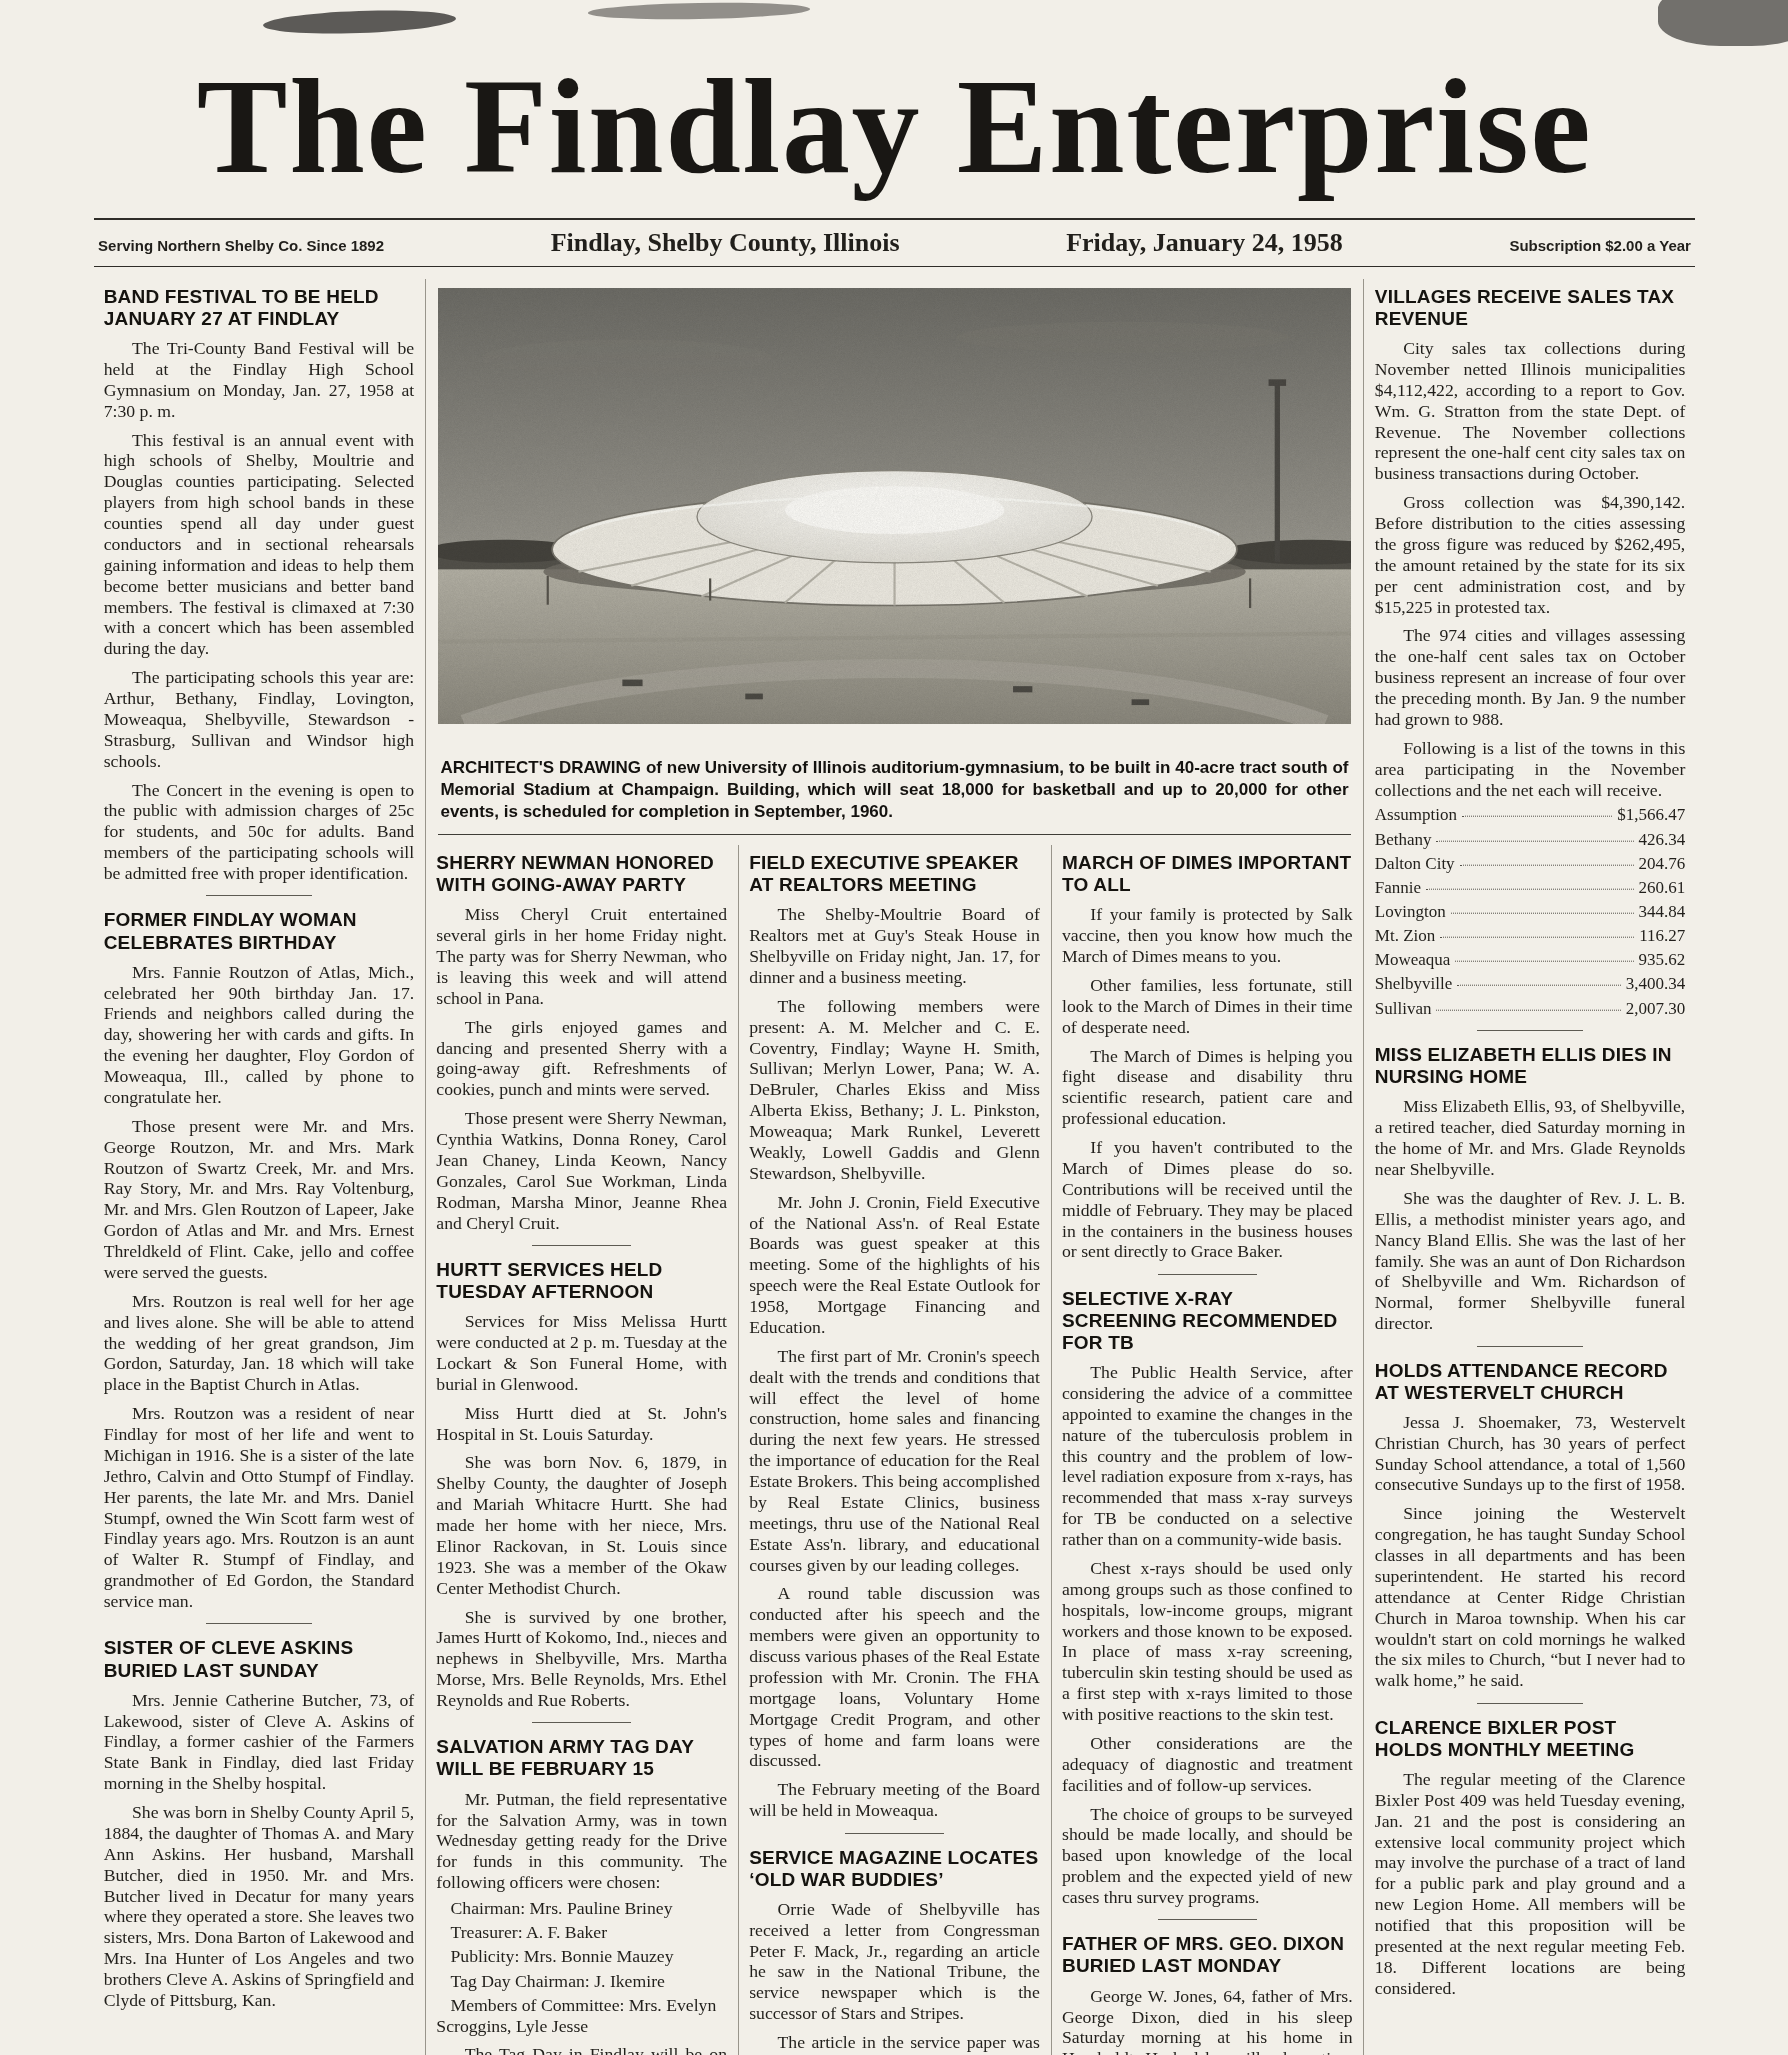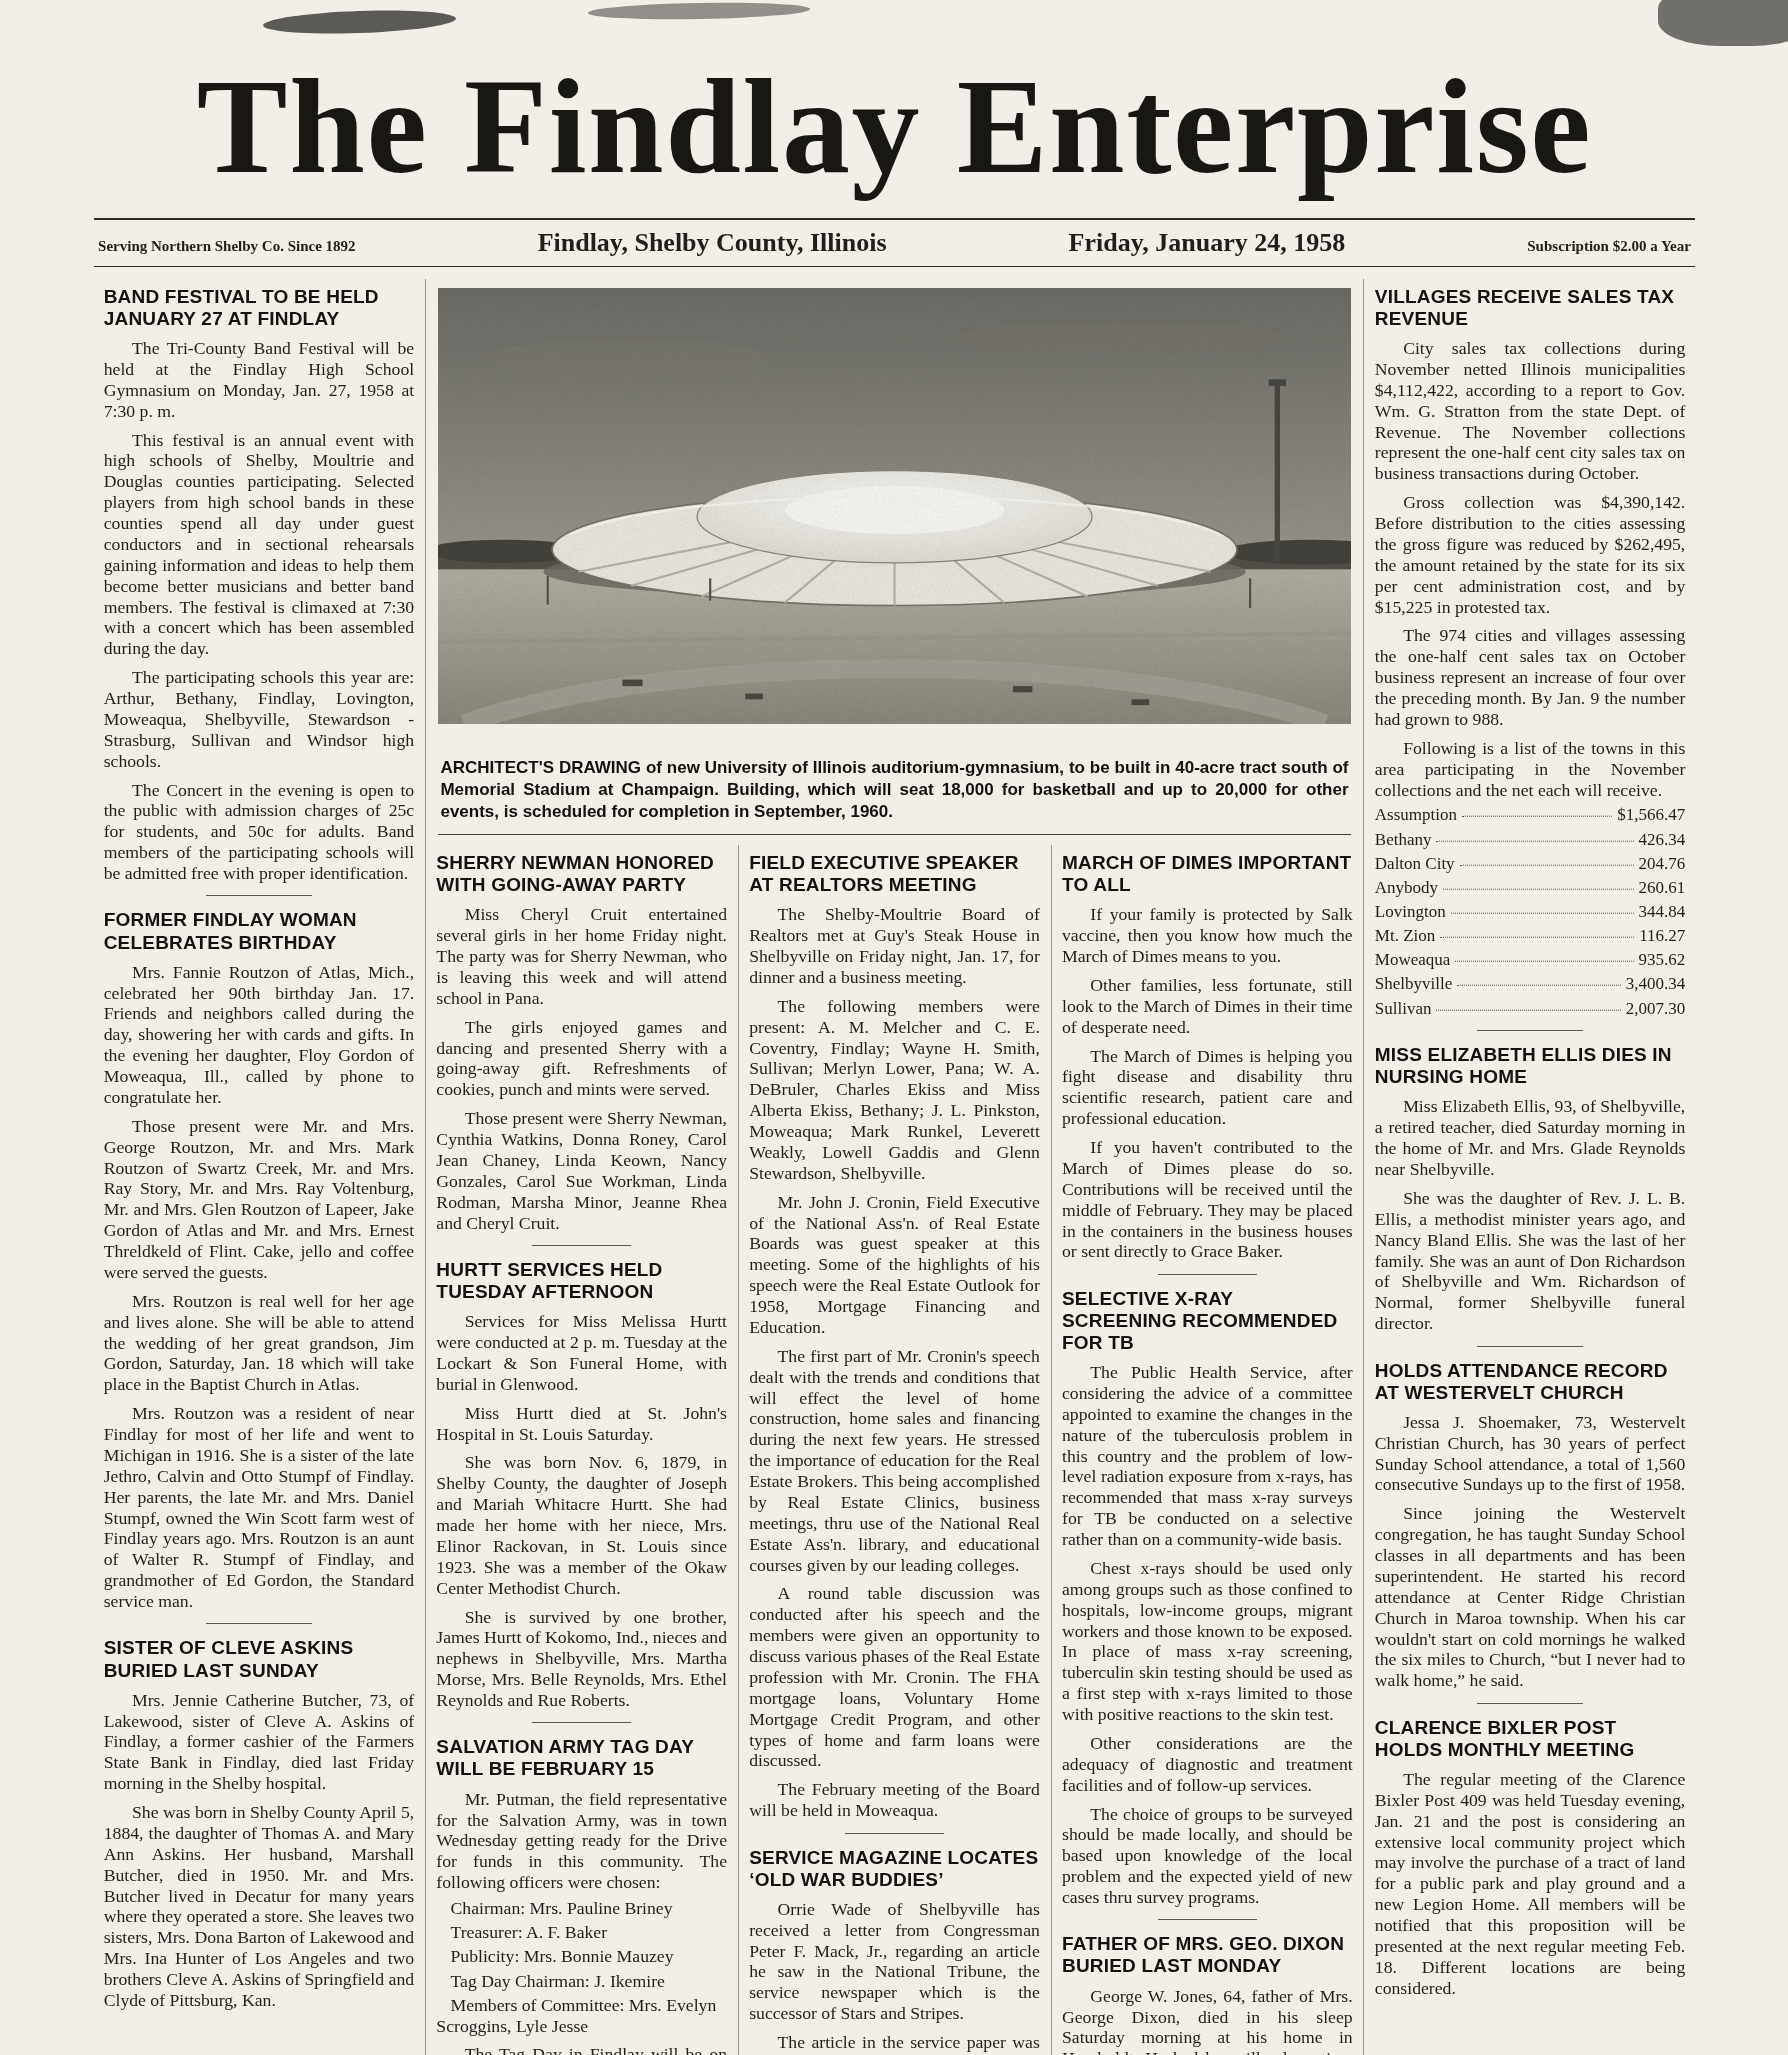--- a/index.html
+++ b/index.html
@@ -9,21 +9,21 @@
   .smudge{position:absolute;background:#1c1b19;pointer-events:none;z-index:5;}
   .s1{left:263px;top:10.7px;width:193px;height:22px;border-radius:50%;opacity:.7;transform:rotate(-2deg);}
   .s2{left:588px;top:2.5px;width:222px;height:15.6px;border-radius:50%;opacity:.45;transform:rotate(-1deg);}
   .s3{right:-25px;top:-16.4px;width:156px;height:62px;border-radius:40%;opacity:.6;}
   
   header{position:relative;z-index:2;}
   h1.masthead{margin:6px;padding-top:49px;text-align:center;font-size:136px;line-height:1.05;
               font-weight:bold;letter-spacing:1.6px;color:#191714;}
   .dateline{margin:20.6px 94px 0;padding:7.4px 4.1px 8.2px;border-top:2.1px solid #2f2d28;border-bottom:1.6px solid #2f2d28;
             display:flex;justify-content:space-between;align-items:baseline;gap:16.4px;}
-  .dl-small{font-family:Liberation Serif, serif;font-weight:bold;font-size:15px;white-space:nowrap;}
+  .dl-small{font-family:Liberation Sans, sans-serif;font-weight:bold;font-size:15px;white-space:nowrap;}
   .dl-big{font-weight:bold;font-size:26px;white-space:nowrap;}
   
   .page-body{display:flex;align-items:stretch;padding:12.3px 93px 0;position:relative;z-index:1;}
   .vrule{flex:0 0 0.8px;background:#99958b;margin-bottom:33px;}
   .col{font-size:17.7px;line-height:1.18;text-align:justify;}
   .colA,.colE{flex:1 1 0;padding:5px 10.7px 0;}
   .mid{flex:3.02 1 0;display:flex;flex-direction:column;min-width:0;}
   .midcols{display:flex;flex:1;}
   .midcols .col{flex:1 1 0;padding:5px 10.7px 0;}
   .headline{font-family:"Liberation Sans",sans-serif;font-size:19px;line-height:1.16;margin:1.6px 0 8.2px;
@@ -242,21 +242,21 @@
             <span>Bethany</span>
             <span class="dots"></span>
             <span class="val">426.34</span>
           </div>
           <div class="taxrow">
             <span>Dalton City</span>
             <span class="dots"></span>
             <span class="val">204.76</span>
           </div>
           <div class="taxrow">
-            <span>Anybody</span>
+            <span>Fannie</span>
             <span class="dots"></span>
             <span class="val">260.61</span>
           </div>
           <div class="taxrow">
             <span>Lovington</span>
             <span class="dots"></span>
             <span class="val">344.84</span>
           </div>
           <div class="taxrow">
             <span>Mt. Zion</span>

